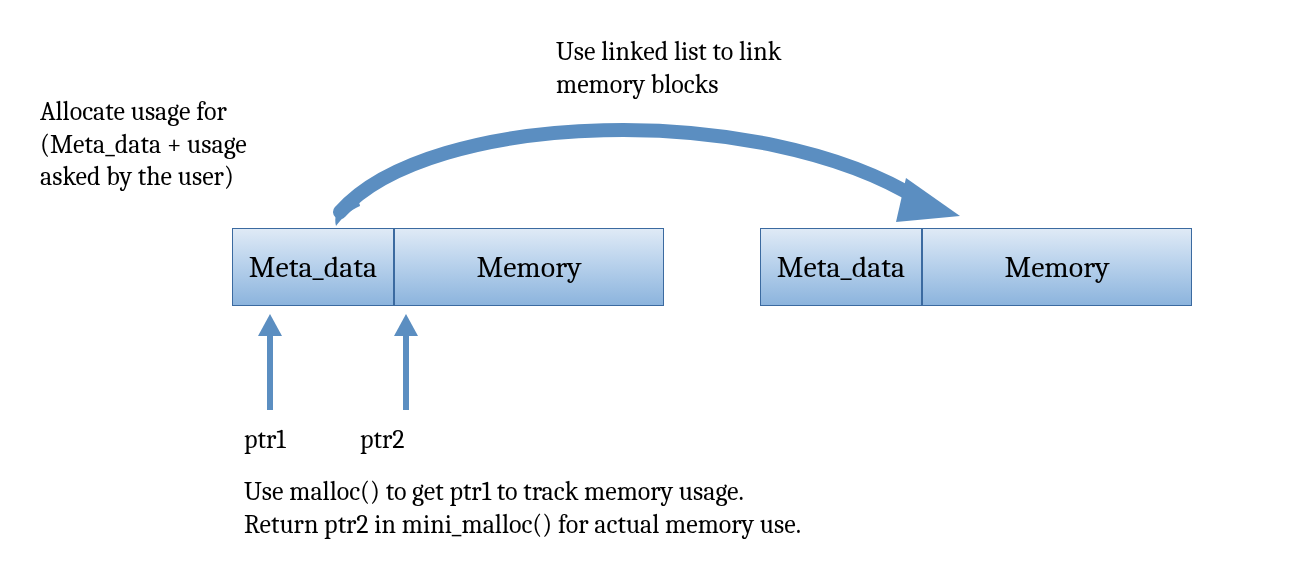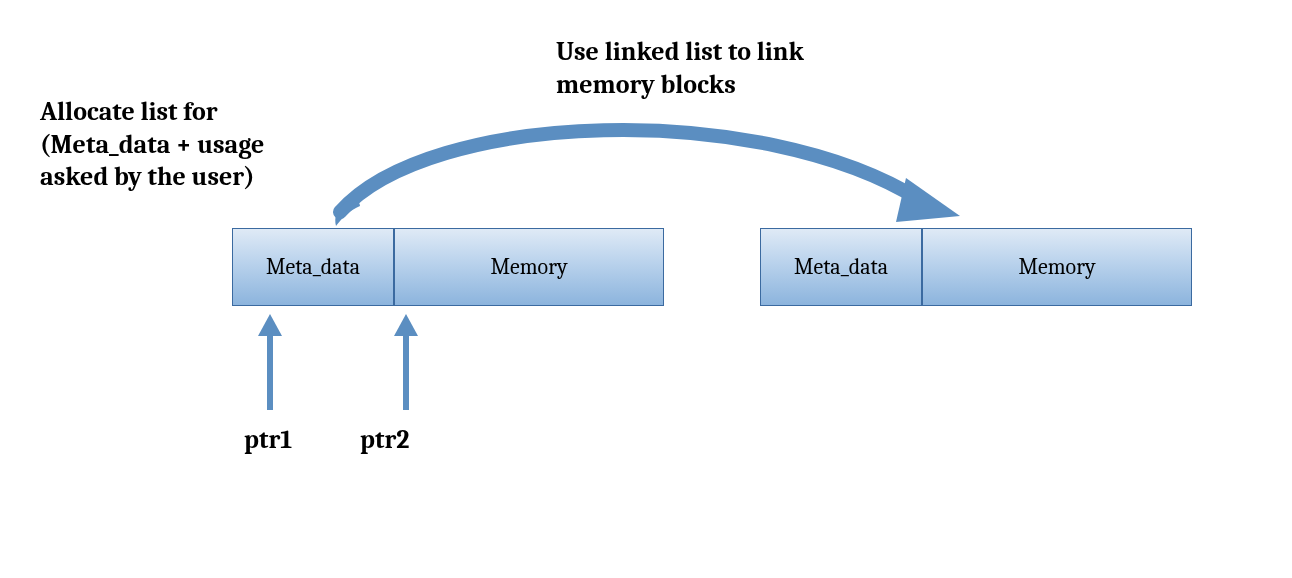--- a/index.html
+++ b/index.html
@@ -14,63 +14,64 @@
   .canvas {
     position: relative;
     width: 1292px;
     height: 578px;
   }
   .text {
     position: absolute;
     font-size: 26px;
     line-height: 1.25;
     white-space: pre;
-    font-weight: bold;
   }
   .block {
     position: absolute;
     height: 78px;
     border: 1px solid #3b6aa0;
     background: linear-gradient(to bottom, #dfeaf6 0%, #b9d2ec 45%, #8cb4dd 100%);
     box-sizing: border-box;
     display: flex;
     align-items: center;
     justify-content: center;
-    font-size: 22px;
+    font-size: 30px;
     color: #000;
   }
   svg.overlay {
     position: absolute;
     left: 0;
     top: 0;
     width: 1292px;
     height: 578px;
     pointer-events: none;
   }
 </style>
 </head>
 <body>
 <div class="canvas">
 
   <div class="text" style="left:556px; top:36px;"><span>Use linked list to link</span>
 <span>memory blocks</span></div>
 
-  <div class="text" style="left:40px; top:96px;"><span>Allocate list for</span>
+  <div class="text" style="left:40px; top:96px;"><span>Allocate usage for</span>
 <span>(Meta_data + usage</span>
 <span>asked by the user)</span></div>
 
   <div class="block" style="left:232px; top:228px; width:162px;">Meta_data</div>
   <div class="block" style="left:394px; top:228px; width:270px;">Memory</div>
 
   <div class="block" style="left:760px; top:228px; width:162px;">Meta_data</div>
   <div class="block" style="left:922px; top:228px; width:270px;">Memory</div>
 
   <div class="text" style="left:244px; top:424px;">ptr1</div>
   <div class="text" style="left:360px; top:424px;">ptr2</div>
 
+  <div class="text" style="left:244px; top:476px;"><span>Use malloc() to get ptr1 to track memory usage.</span>
+<span>Return ptr2 in mini_malloc() for actual memory use.</span></div>
 
   <svg class="overlay" viewBox="0 0 1292 578">
     <defs>
 
       <marker id="bigHead" viewBox="0 0 10 10" refX="2" refY="5" markerWidth="6" markerHeight="6" orient="auto">
         <path d="M0,0 L10,5 L0,10 Z" fill="#5b8ec1"></path>
       </marker>
 
       <marker id="smallHead" viewBox="0 0 10 10" refX="5" refY="2" markerWidth="5" markerHeight="5" orient="auto">
         <path d="M0,10 L5,0 L10,10 Z" fill="#5b8ec1"></path>

